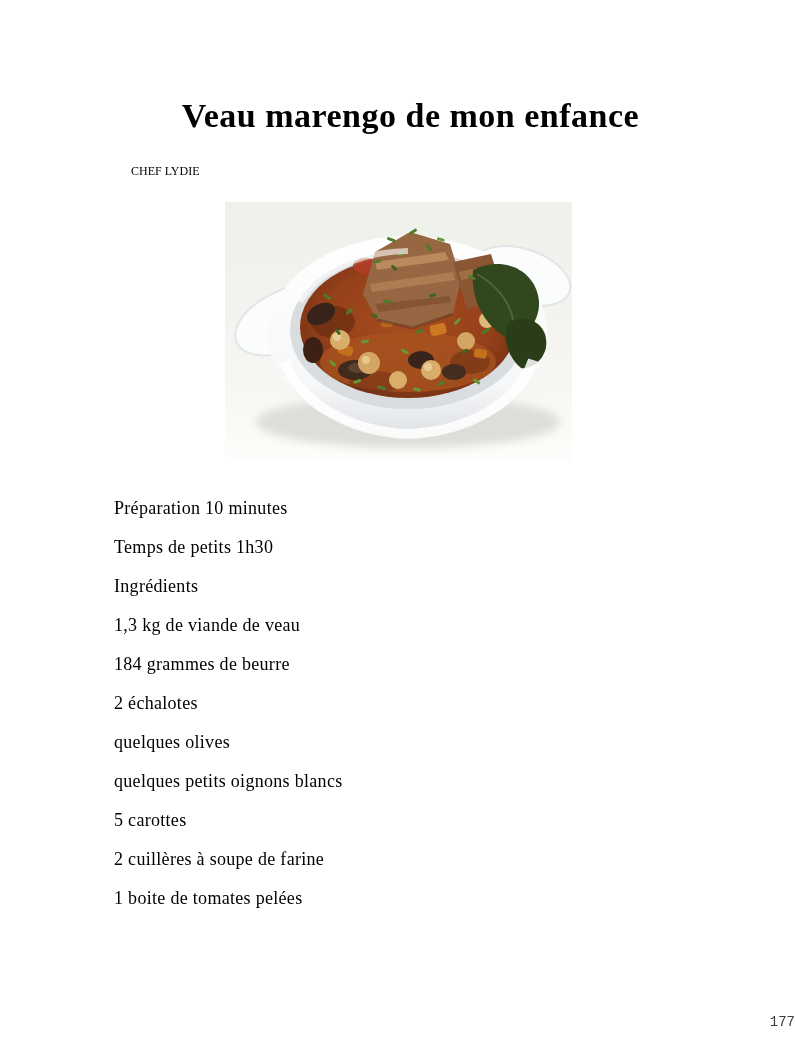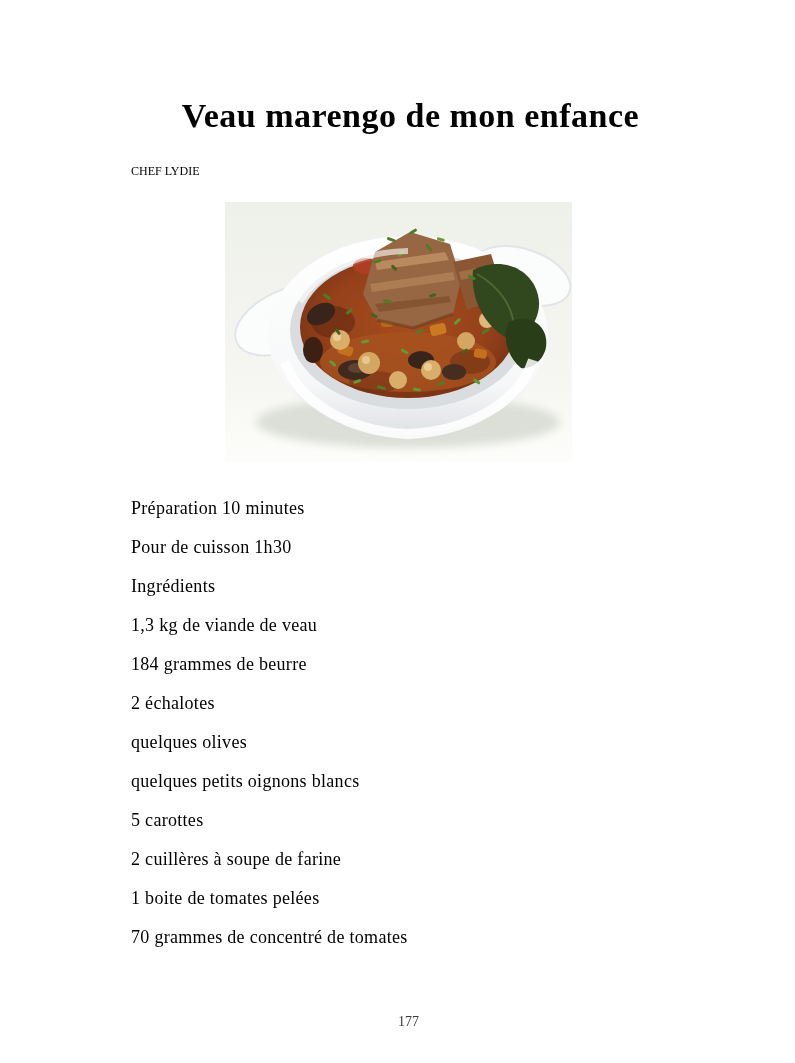--- a/index.html
+++ b/index.html
@@ -31,37 +31,38 @@
   }
   .photo-wrap {
     position: absolute;
     top: 202px; left: 225px;
     width: 347px; height: 260px;
     margin: 0;
   }
   .photo-wrap svg { display: block; }
   .recipe-lines {
     position: absolute;
-    top: 498px; left: 131px;
+    top: 498px; left: 114px;
     width: 560px;
   }
   .recipe-lines p {
     margin: 0 0 19px 0;
     font-size: 18px;
     line-height: 20px;
     letter-spacing: 0.3px;
   }
   .page-number {
     position: absolute;
     top: 1014px; left: 0;
     width: 795px;
-    text-align: center;
+    text-align: right;
     text-indent: 22px;
     font-size: 14px;
     color: #3d3d3d;
+    font-family: Liberation Mono, monospace;
   }
 </style>
 </head>
 <body>
 
 <div>
 
   <h1 class="page-title">Veau marengo de mon enfance</h1>
 
   <div class="chef-line">CHEF LYDIE</div>
@@ -176,28 +177,27 @@
         <rect x="110" y="128" width="7" height="3" rx="1.5" transform="rotate(55 113 129)"></rect>
       </g>
 
       <path d="M60,160 A135 95 0 0 0 183,232 A135 95 0 0 0 308,158" fill="none" stroke="#ffffff" stroke-width="10" opacity="0.85"></path>
       <path d="M75,100 A118 79 0 0 1 183,49" fill="none" stroke="#ffffff" stroke-width="6" opacity="0.6"></path>
     </svg>
   </figure>
 
   <div class="recipe-lines">
     <p>Préparation 10 minutes</p>
-    <p>Pour de cuisson 1h30</p>
+    <p>Temps de petits 1h30</p>
     <p>Ingrédients</p>
     <p>1,3 kg de viande de veau</p>
     <p>184 grammes de beurre</p>
     <p>2 échalotes</p>
     <p>quelques olives</p>
     <p>quelques petits oignons blancs</p>
     <p>5 carottes</p>
     <p>2 cuillères à soupe de farine</p>
     <p>1 boite de tomates pelées</p>
-    <p>70 grammes de concentré de tomates</p>
   </div>
 
   <div class="page-number">177</div>
 
 </div>
 
 </body></html>

